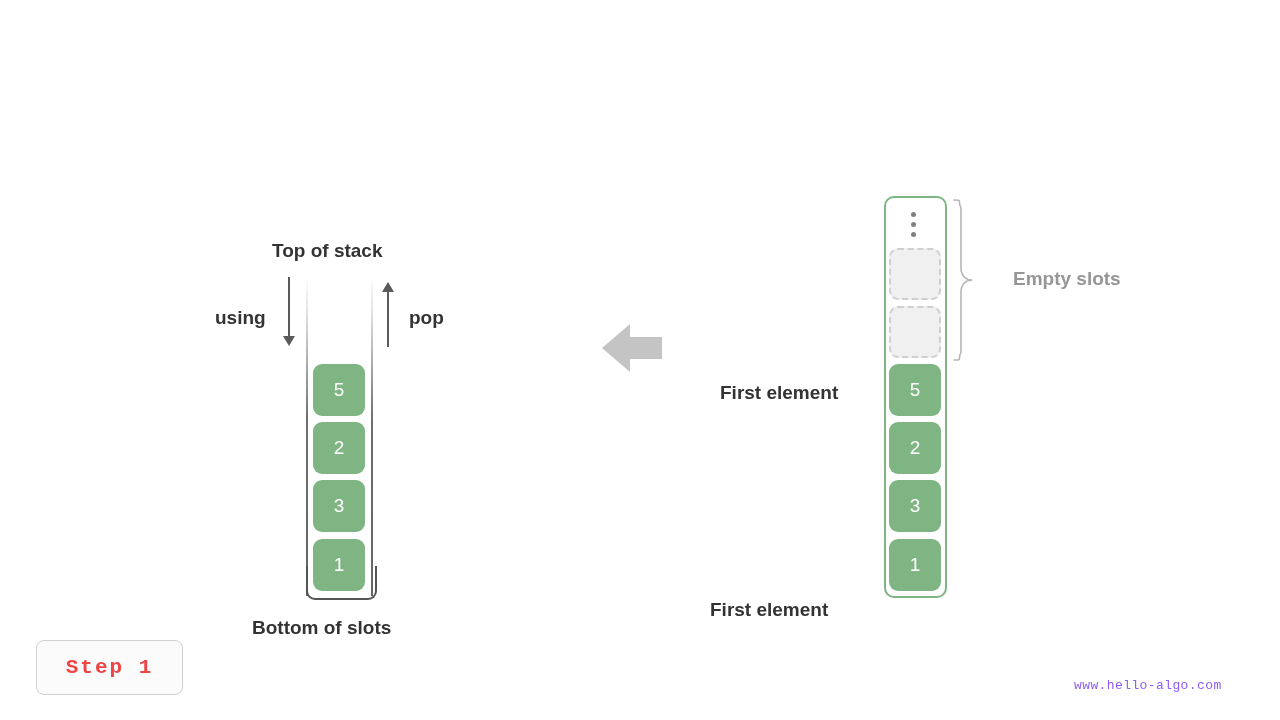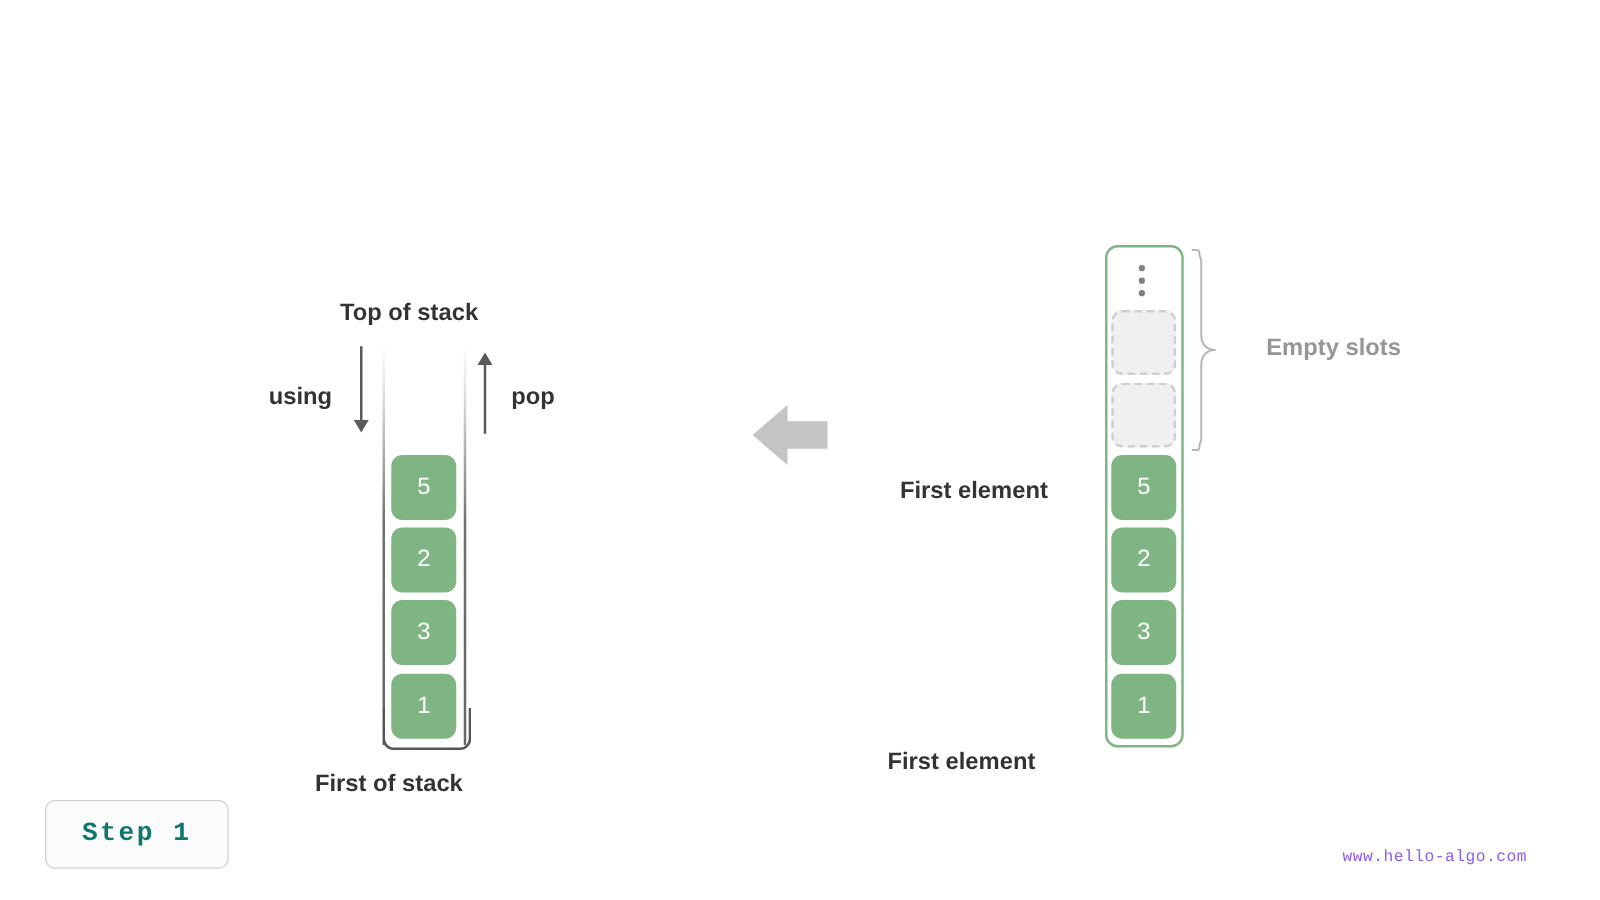--- a/index.html
+++ b/index.html
@@ -127,21 +127,21 @@
     position: absolute;
     border: 1px solid #d0d0d0;
     border-radius: 8px;
     background: #fbfbfb;
     display: flex;
     align-items: center;
     justify-content: center;
     font-family: "Liberation Mono", monospace;
     font-weight: bold;
     font-size: 21px;
-    color: #0f766e;
+    color: #ef4444;
     letter-spacing: 2px;
     text-align: right;
   }
   #watermark {
     position: absolute;
     font-family: "Liberation Mono", monospace;
     font-size: 13px;
     color: #8b5cf6;
     letter-spacing: 0.4px;
     white-space: nowrap;
@@ -167,21 +167,21 @@
 
     <div class="label-bold" style="left:409px; top:307px;">pop</div>
     <div class="vline" style="left:387px; top:291px; height:56px;"></div>
     <div class="arrowhead-up" style="left:382px; top:282px;"></div>
 
     <div class="cell cell-filled" style="left:313px; top:364px; width:52px; height:52px;">5</div>
     <div class="cell cell-filled" style="left:313px; top:422px; width:52px; height:52px;">2</div>
     <div class="cell cell-filled" style="left:313px; top:480px; width:52px; height:52px;">3</div>
     <div class="cell cell-filled" style="left:313px; top:539px; width:52px; height:52px;">1</div>
 
-    <div class="label-bold" style="left:252px; top:617px;">First of stack</div>
+    <div class="label-bold" style="left:252px; top:617px;">Bottom of slots</div>
   </div>
 
   <div style="position:absolute; left:602px; top:322px;">
     <svg width="60" height="52" viewBox="0 0 60 52" aria-hidden="true">
       <polygon points="0,26 28,2 28,15 60,15 60,37 28,37 28,50" fill="#c4c4c4"></polygon>
     </svg>
   </div>
 
 
   <div>

